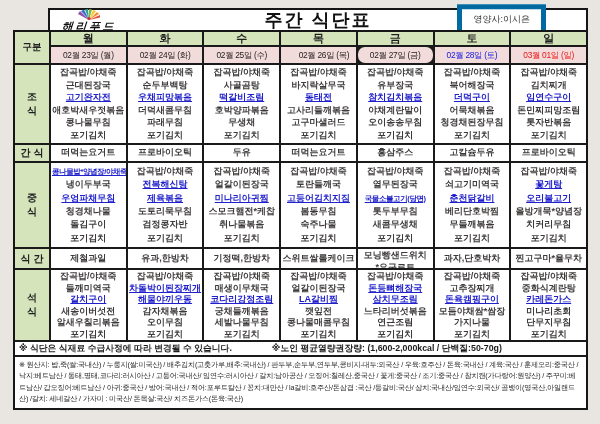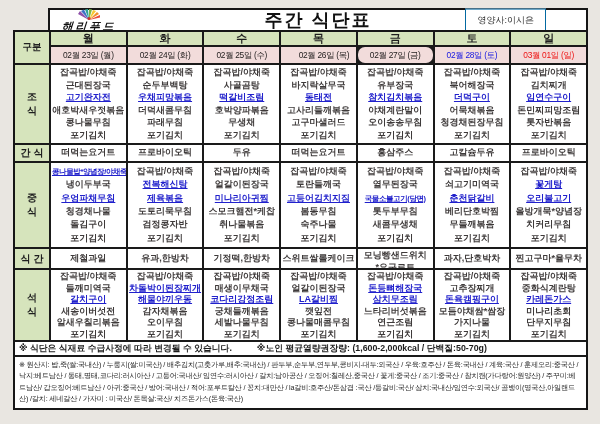--- a/index.html
+++ b/index.html
@@ -26,21 +26,21 @@
     font-size:11px;font-weight:900;font-style:italic;letter-spacing:2.5px;
     color:#101010;border-bottom:1.5px solid #151515;padding:0 2px 1px 2px;
     transform:skewX(-4deg);
   }
   .title{
     position:absolute;left:50%;top:50%;transform:translate(-50%,-56%);
     font-size:18px;font-weight:800;letter-spacing:2px;color:#111;white-space:nowrap;
   }
   .nutri{
     position:absolute;right:40px;top:50%;transform:translateY(-54%);
-    border:1px solid #0369a1;background:#fff;color:#2e2e2e;
+    border:5px solid #0369a1;background:#fff;color:#2e2e2e;
     font-size:9px;padding:4px 11px;white-space:nowrap;
   }
 
   
   .grid{
     position:absolute;left:13px;top:30px;width:575px;box-sizing:border-box;
     display:grid;
     grid-template-columns:34px repeat(7,1fr);
     grid-template-rows:13px 16px 78px 16px 84px 19px 70px 13px auto;
     gap:2px;background:#1a1a1a;border:2px solid #161616;
@@ -68,21 +68,21 @@
     display:flex;flex-direction:column;justify-content:space-evenly;
     padding:1px 1px;
   }
   .item{
     text-align:center;font-size:9px;font-weight:700;color:#3e3a3a;
     line-height:11.5px;white-space:nowrap;
   }
   .item.hl{color:#2121cc;text-decoration:underline;}
   .item.tight{font-size:7.5px;letter-spacing:-0.4px;}
   .notice{
-    grid-column:1/-1;display:flex;align-items:center;gap:25px;
+    grid-column:1/-1;display:flex;align-items:center;gap:40px;
     padding-left:4px;font-size:8.8px;font-weight:800;color:#1c1c1c;white-space:nowrap;
   }
   .foot{
     grid-column:1/-1;padding:2px 4px 3px 4px;
   }
   .fline{
     font-size:7.2px;line-height:11.4px;color:#242424;letter-spacing:-0.2px;
     word-break:break-all;
   }
 </style>

